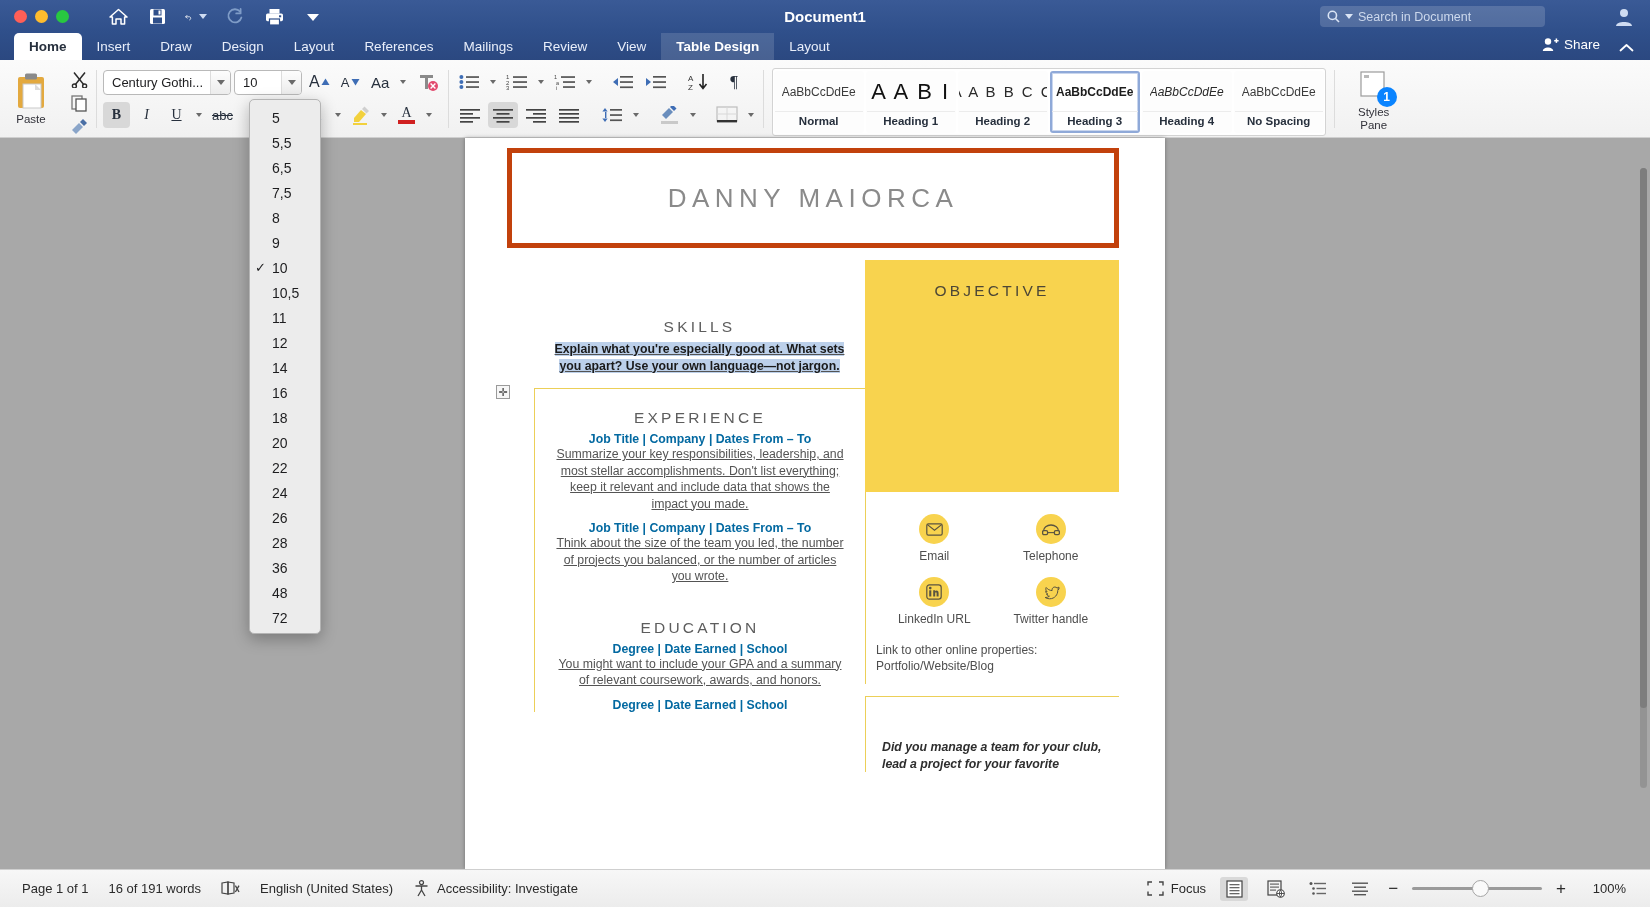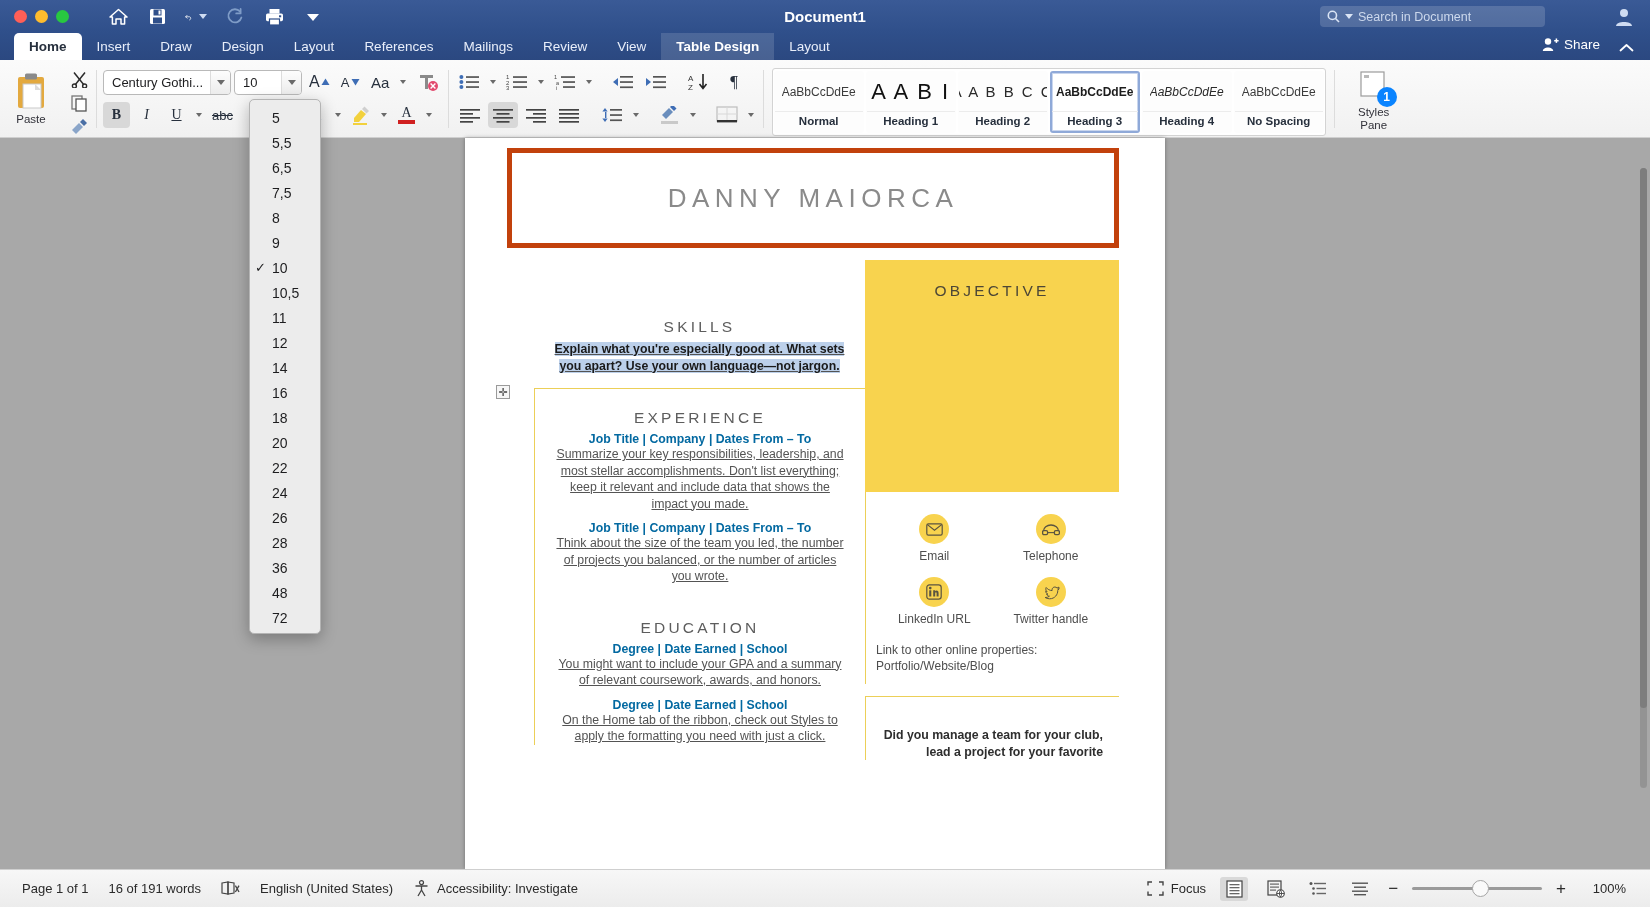--- a/index.html
+++ b/index.html
@@ -202,21 +202,21 @@
   .cgrid { display:flex; flex-wrap: wrap; }
   .citem { width: 50%; display:flex; flex-direction:column; align-items:center; margin-bottom: 14px; }
   .cicon {
     width: 30px; height: 30px; border-radius: 50%; background: #f8d34e;
     display:flex; align-items:center; justify-content:center; margin-bottom: 5px;
   }
   .clbl { font-size: 12px; color: #4e4e4e; }
   .clink { font-size: 12px; color:#4e4e4e; line-height: 16px; margin-top: 2px;}
   .vol-box { border-left:1px solid #eccf58; border-top:1px solid #eccf58; padding: 22px 16px 0; margin-top: 12px; }
   .vol-head { text-align:center; font-size:15.5px; letter-spacing:3.2px; color:#5d5d5d; line-height: 19px; }
-  .vol-body { text-align:right; font-size:12.3px; font-weight:bold; color:#2e2e2e; line-height:16.5px; margin-top:8px;}
+  .vol-body { text-align:left; font-size:12.3px; font-weight:bold; color:#2e2e2e; line-height:16.5px; margin-top:20px;font-style:italic;}
 
   .scrollbar {
     position: absolute; right: 3px; top: 30px; width: 7px; height: 620px;
     background: rgba(0,0,0,0.12); border-radius: 4px; cursor: pointer;
   }
   .scrollthumb { position:absolute; top:0; left:0; width:7px; height: 540px; background:#7d7d7d; border-radius:4px;}
 
   
   .statusbar {
     position: absolute; bottom: 0; left: 0; width: 1650px; height: 38px;
@@ -629,21 +629,20 @@
               <div class="sec-head">EXPERIENCE</div>
               <div class="sub-bold" style="margin-top:2px">Job Title | Company | Dates From – To</div>
               <div class="body-txt">Summarize your key responsibilities, leadership, and most stellar accomplishments. Don't list everything; keep it relevant and include data that shows the impact you made.</div>
               <div class="sub-bold">Job Title | Company | Dates From – To</div>
               <div class="body-txt">Think about the size of the team you led, the number of projects you balanced, or the number of articles you wrote.</div>
 
               <div class="sec-head" style="margin-top:34px">EDUCATION</div>
               <div class="sub-bold" style="margin-top:2px">Degree | Date Earned | School</div>
               <div class="body-txt">You might want to include your GPA and a summary of relevant coursework, awards, and honors.</div>
               <div class="sub-bold">Degree | Date Earned | School</div>
-              <div class="body-txt">On the Home tab of the ribbon, check out Styles to apply the formatting you need with just a click.</div>
             </div>
           </div>
 
           <div class="colR">
             <div class="obj-box">
               <div class="obj-head">OBJECTIVE</div>
             </div>
 
             <div class="contact-box">
               <div class="cgrid">

